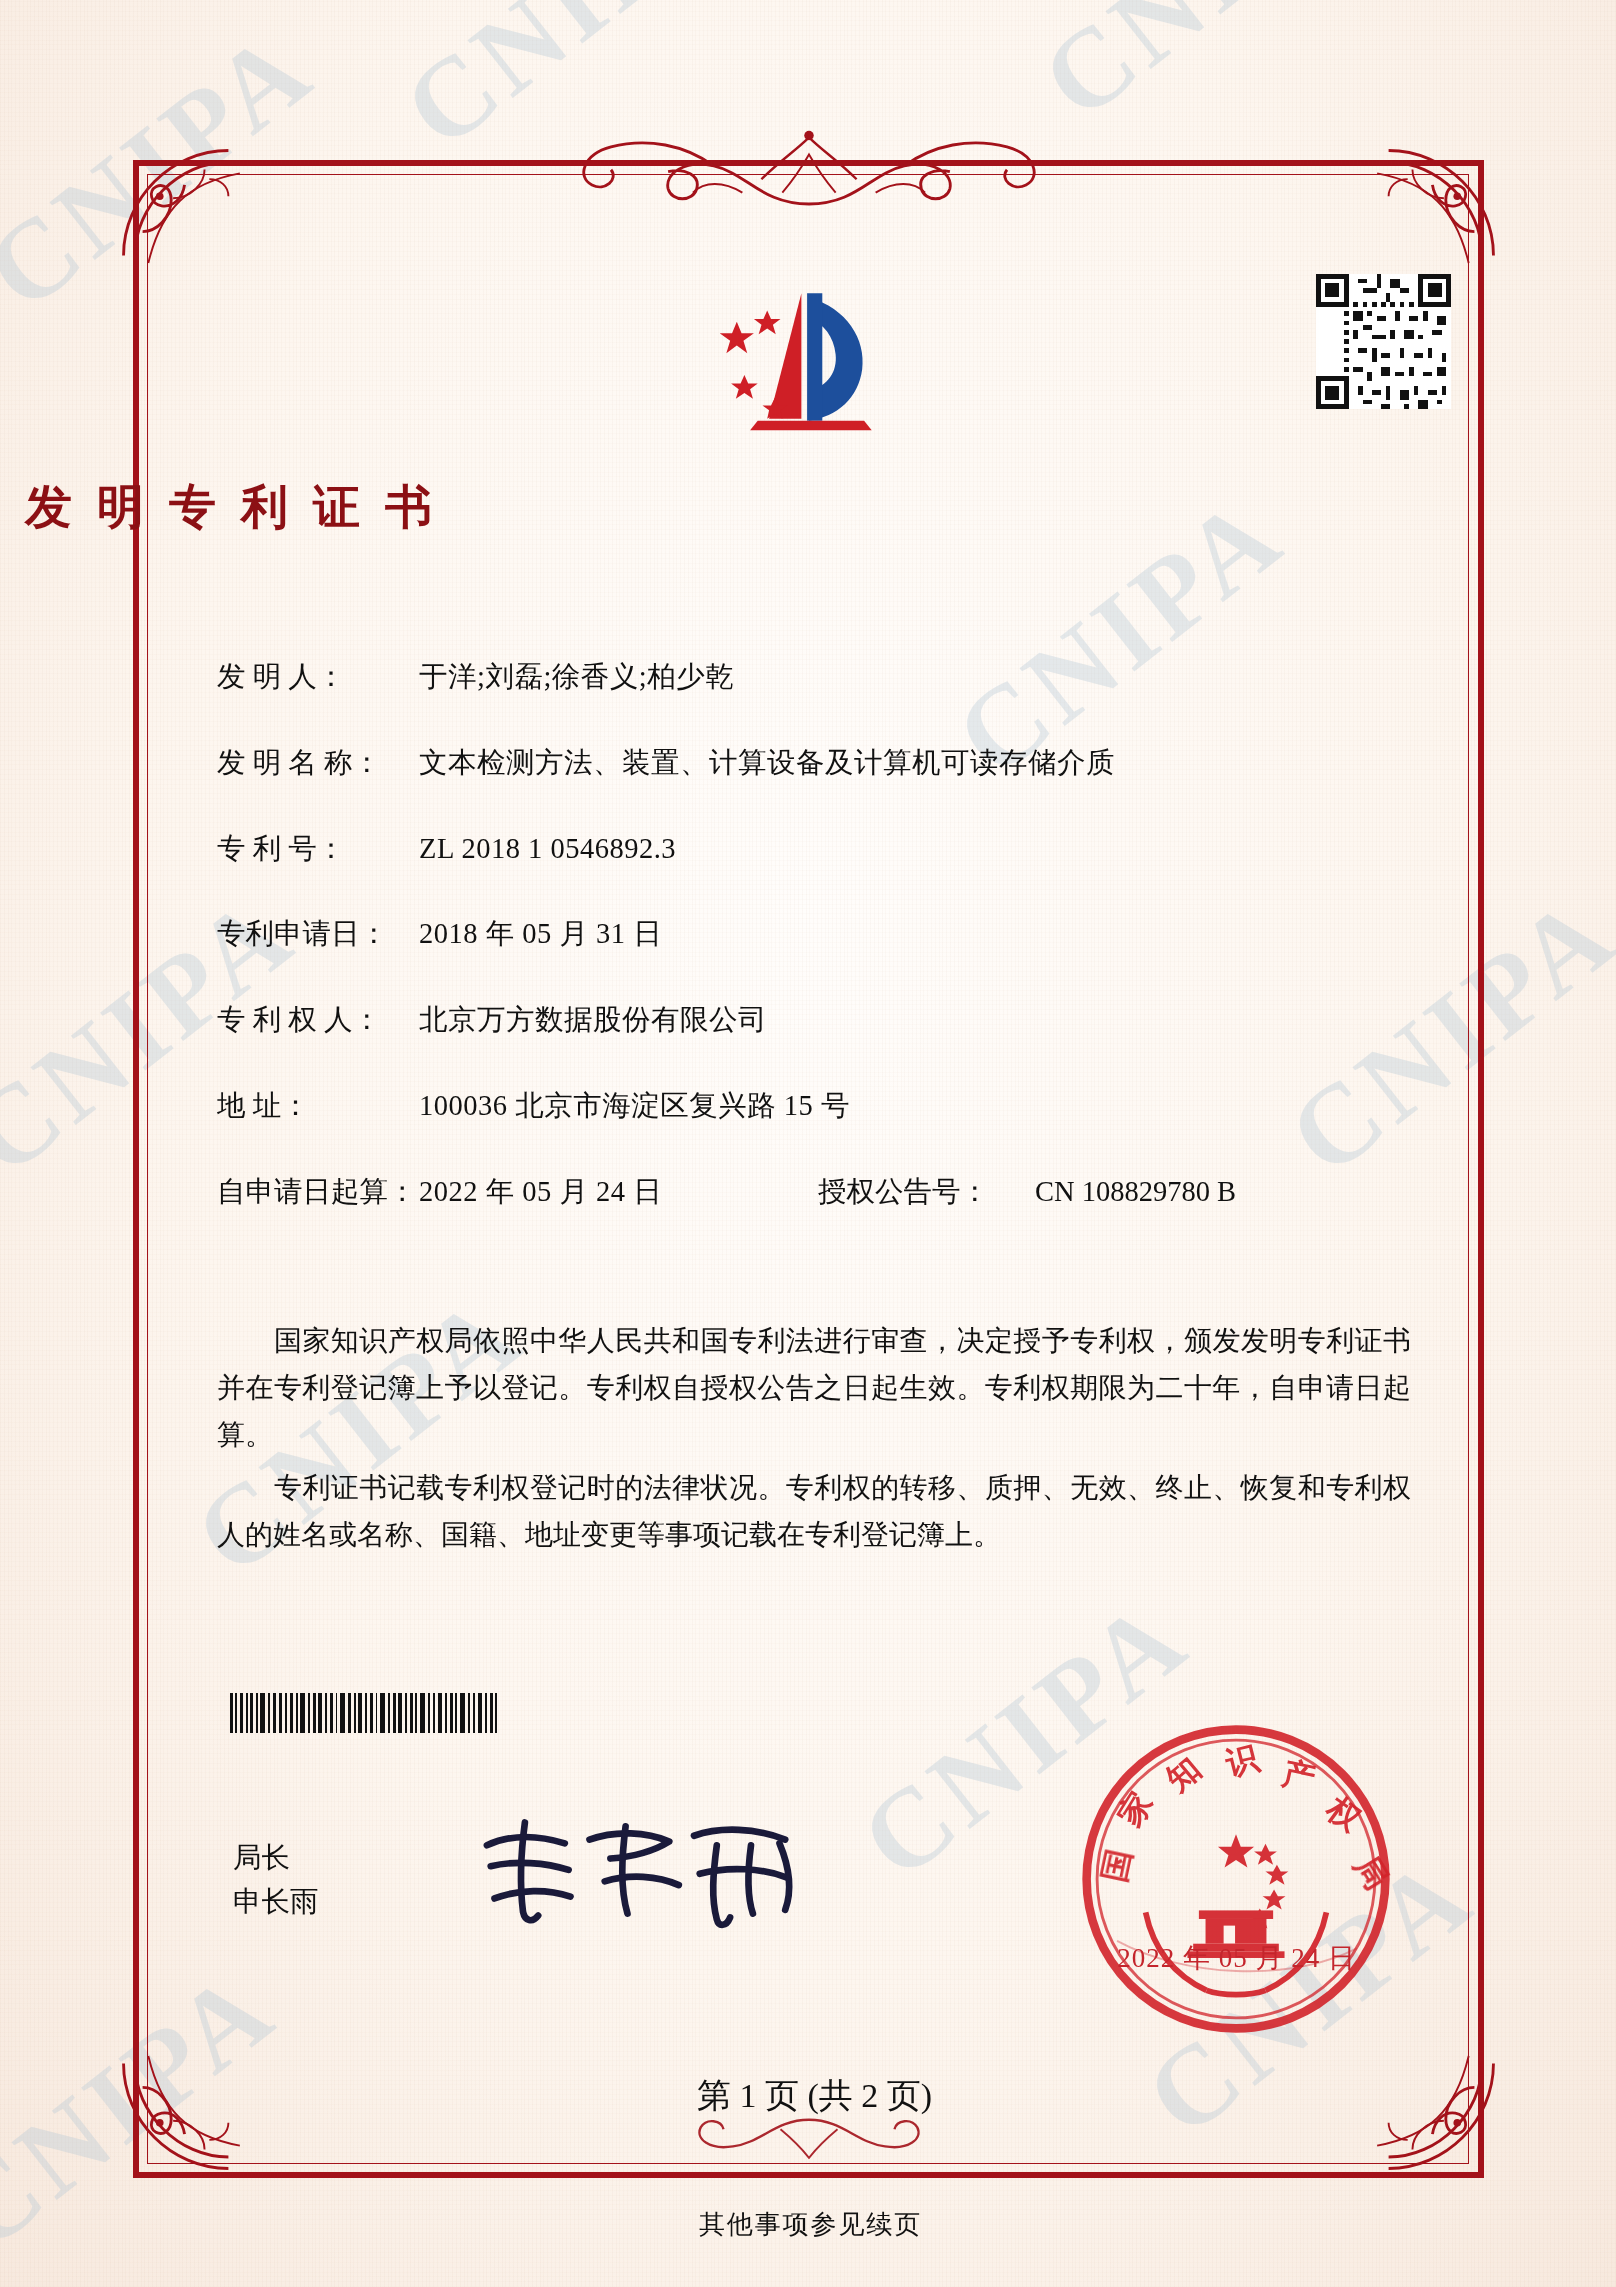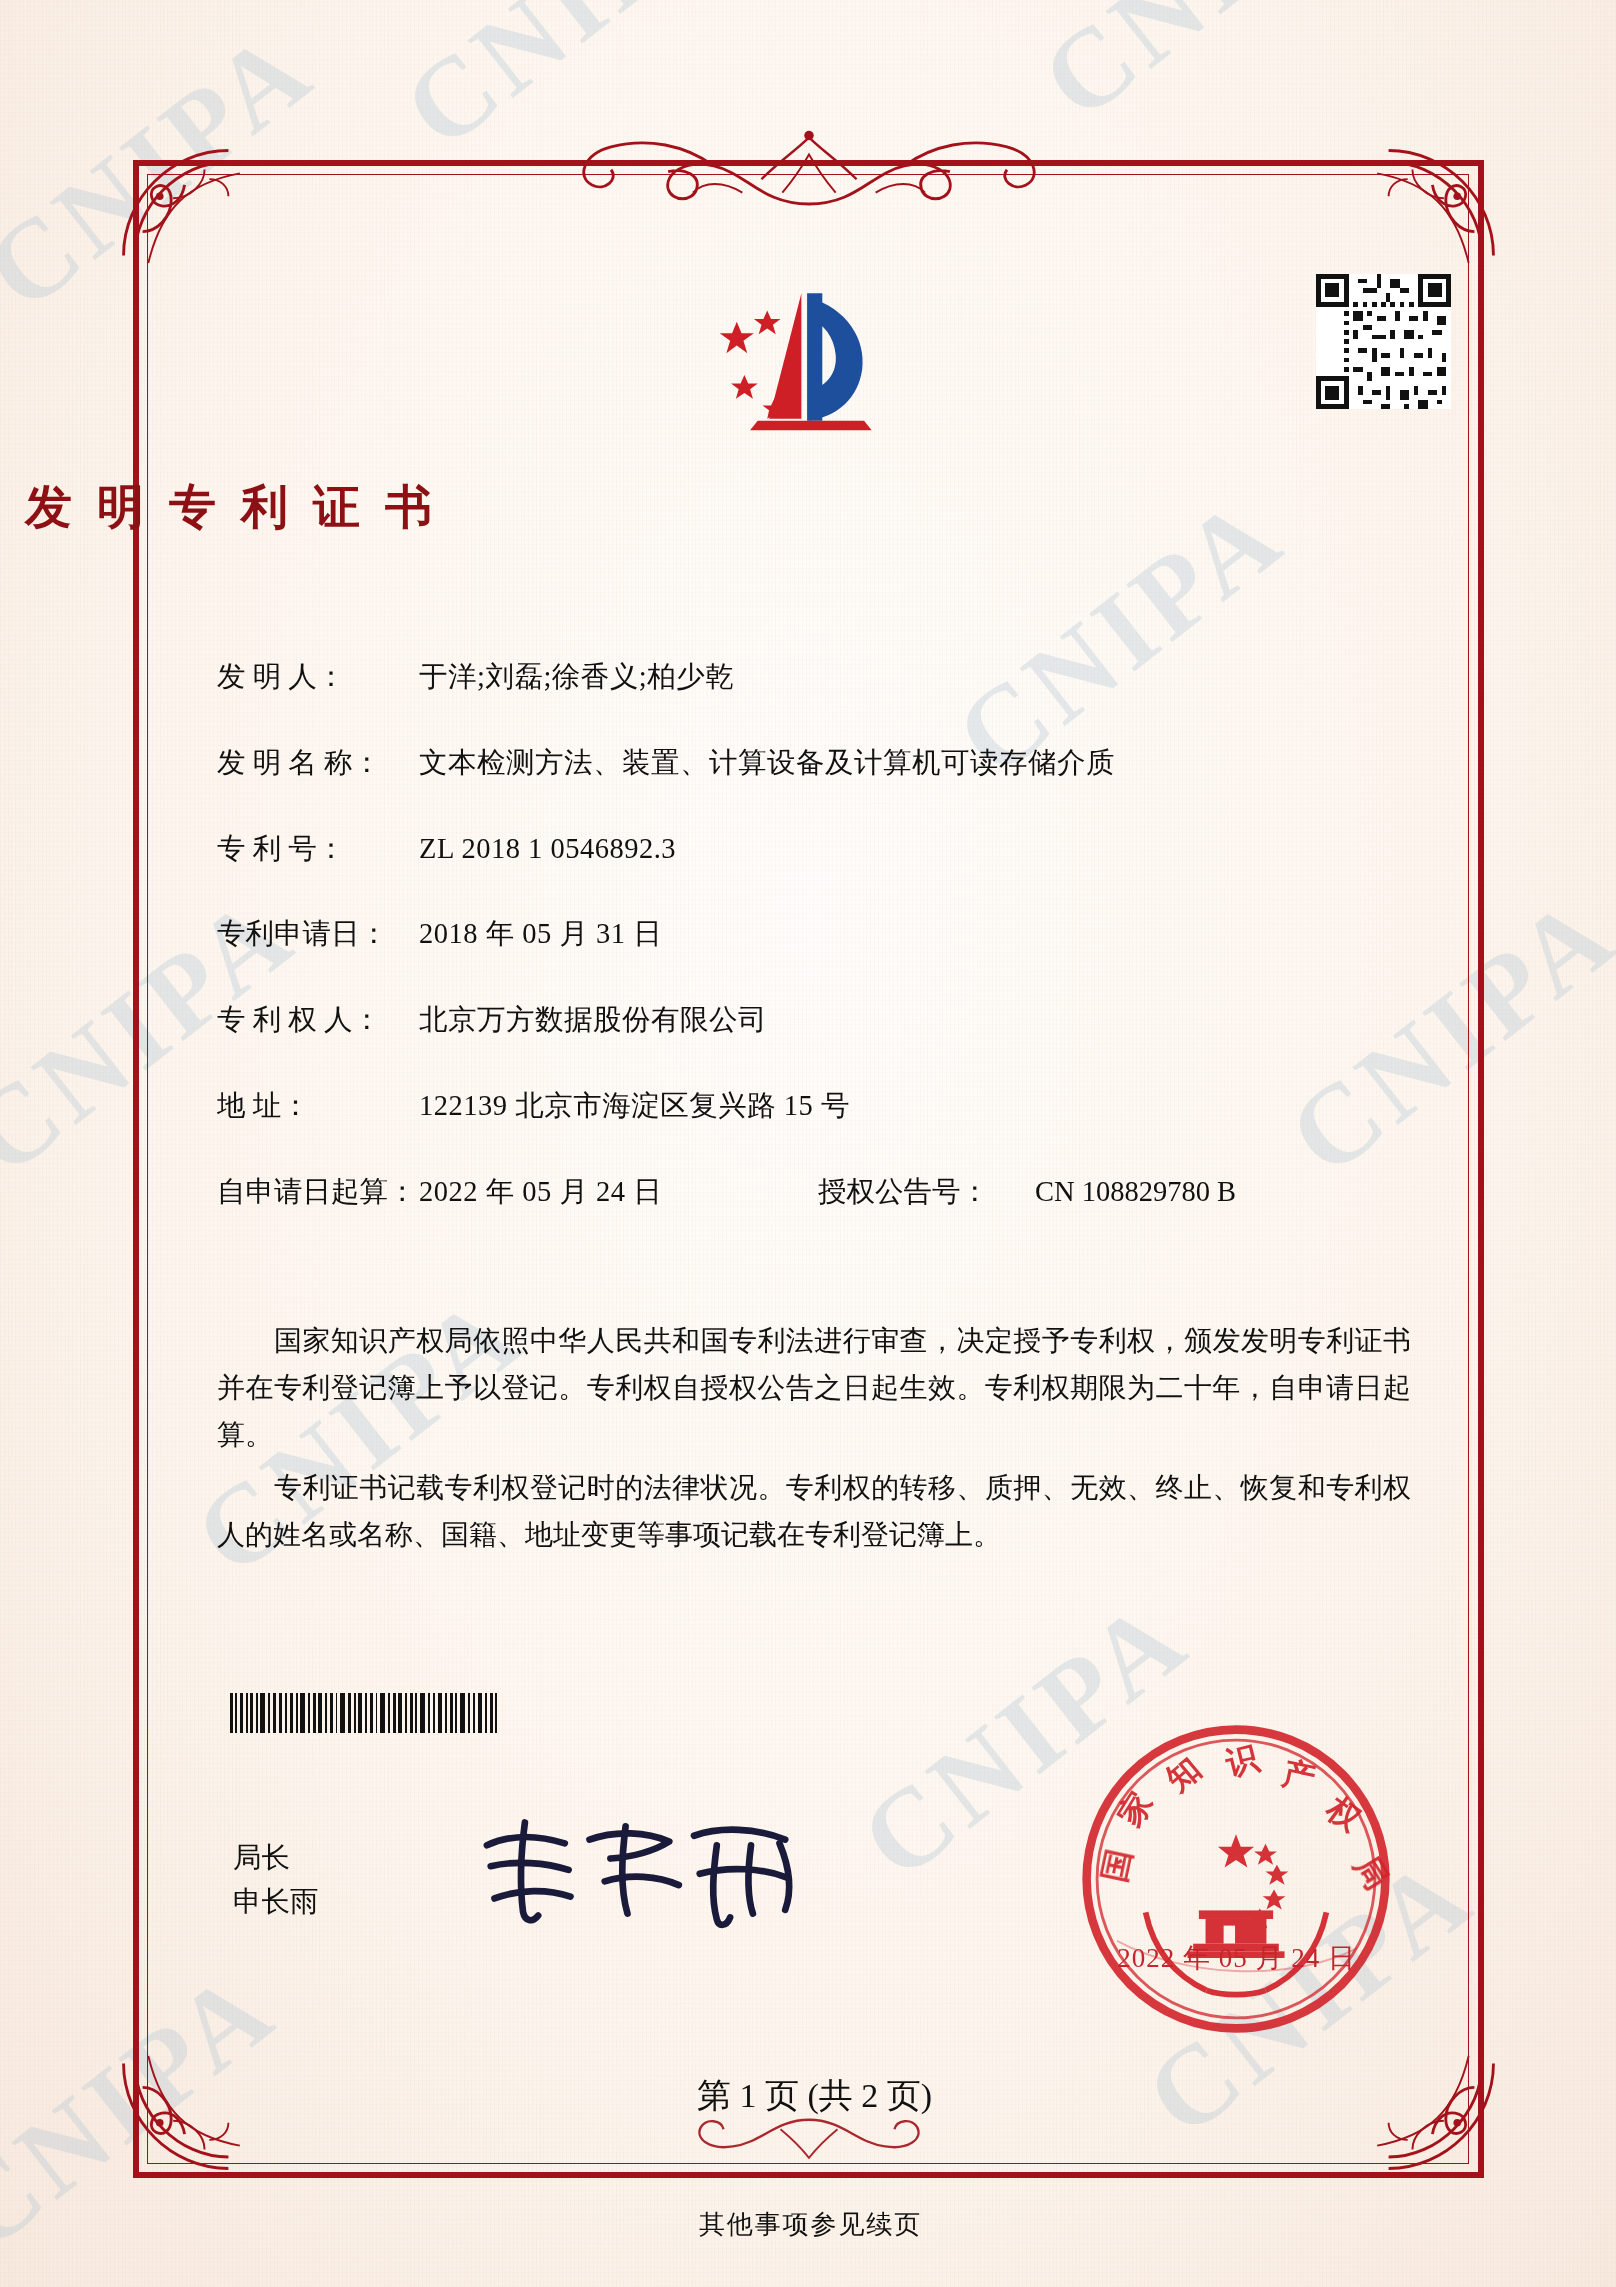--- a/index.html
+++ b/index.html
@@ -474,21 +474,21 @@
     <div class="field-row">
       <div class="field-label">专利申请日：</div>
       <div class="field-value">2018 年 05 月 31 日</div>
     </div>
     <div class="field-row">
       <div class="field-label">专 利 权 人：</div>
       <div class="field-value">北京万方数据股份有限公司</div>
     </div>
     <div class="field-row">
       <div class="field-label">地 址：</div>
-      <div class="field-value">122139 北京市海淀区复兴路 15 号</div>
+      <div class="field-value">100036 北京市海淀区复兴路 15 号</div>
     </div>
     <div class="field-row double">
       <div class="field-label">自申请日起算：</div>
       <div class="field-value">2022 年 05 月 24 日</div>
       <div class="field-label2">授权公告号：</div>
       <div class="field-value2">CN 108829780 B</div>
     </div>
   </div>
 
   <div class="paragraphs">

